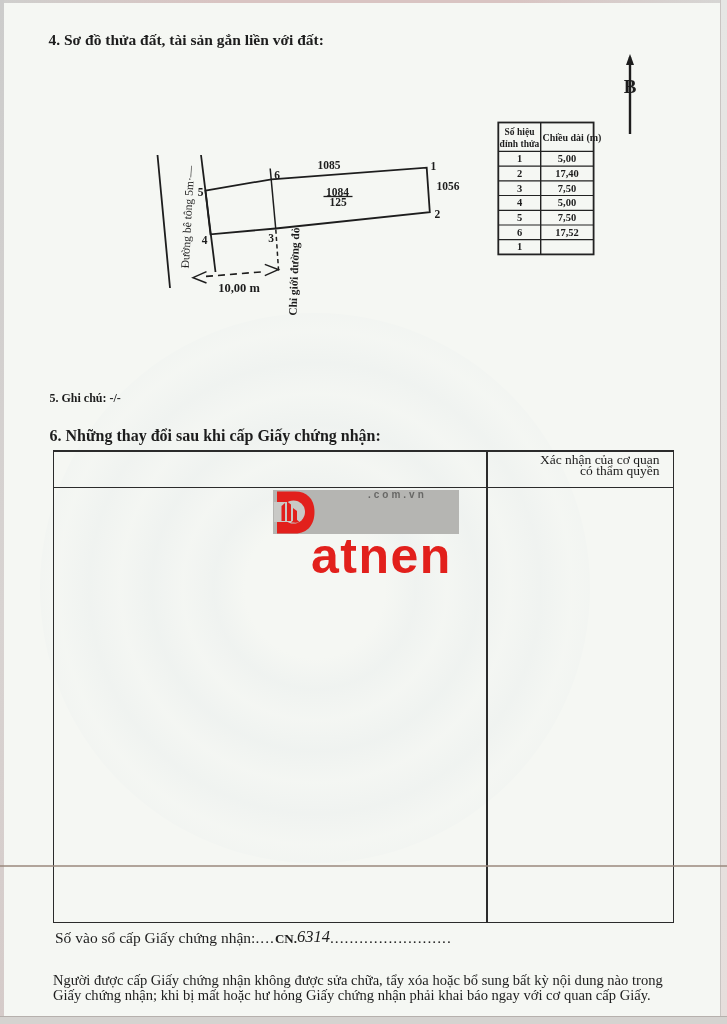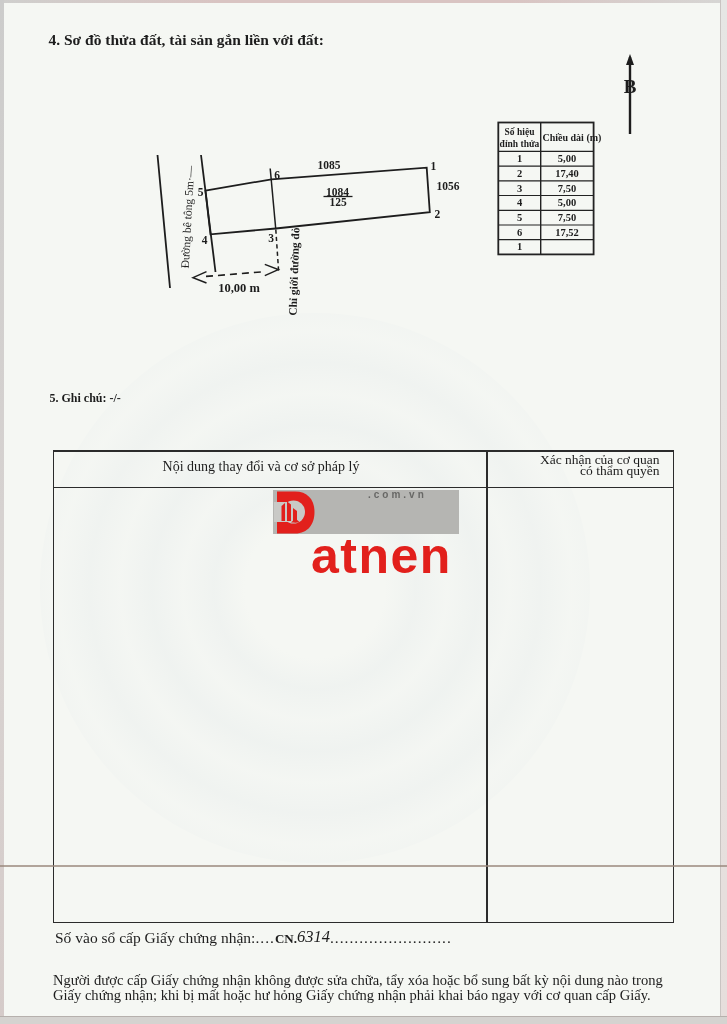--- a/index.html
+++ b/index.html
@@ -109,34 +109,34 @@
     <text x="567" y="220.9" text-anchor="middle">7,50</text>
 
     <text x="519.5" y="235.7" text-anchor="middle">6</text>
     <text x="567" y="235.7" text-anchor="middle">17,52</text>
 
     <text x="519.5" y="250.4" text-anchor="middle">1</text>
   </svg>
 
   <div class="abs" style="left:49.5px;top:391px;font-size:12px;font-weight:bold;">5. Ghi chú: -/-</div>
 
+  <div class="abs" style="left:49.5px;top:427px;font-size:16px;font-weight:bold;">6. Những thay đổi sau khi cấp Giấy chứng nhận:</div>
 
   <div class="ln" style="left:52.5px;top:450px;width:621px;height:1.6px;"></div>
 
   <div class="ln" style="left:52.5px;top:486.5px;width:621px;height:1.6px;"></div>
 
   <div class="ln" style="left:52.5px;top:921.5px;width:621px;height:1.6px;"></div>
 
   <div class="ln" style="left:52.5px;top:450px;width:1.6px;height:473px;"></div>
 
   <div class="ln" style="left:486px;top:450px;width:1.6px;height:473px;"></div>
 
   <div class="ln" style="left:672.5px;top:450px;width:1.6px;height:473px;"></div>
 
-  <div class="abs" style="left:44px;top:458.5px;width:434px;text-align:center;font-size:14px;">Nội dung thay đổi và cơ sở pháp lý</div>
 
   <div class="abs" style="left:473.5px;top:453.5px;width:186px;text-align:right;font-size:13.5px;line-height:11.5px;">Xác nhận của cơ quan<br>có thẩm quyền</div>
 
   <div class="abs" style="left:0;top:864.5px;width:727px;height:2px;background:#9a887c;opacity:0.75;"></div>
 
   <div class="abs" style="left:272.5px;top:489.5px;width:186px;height:44px;background:#b5b5b2;"></div>
 
   <svg class="abs" style="left:274px;top:489px;" width="46" height="47" viewBox="0 0 46 47">
     <path d="M3 2.5 L21 2.5 C34 2.5 40.5 11 40.5 23 C40.5 35 34 44.5 21 44.5 L3 44.5 Z" fill="#e2201c"></path>
     <ellipse cx="19.5" cy="23" rx="11.5" ry="11.5" fill="#c9c9c6"></ellipse>

